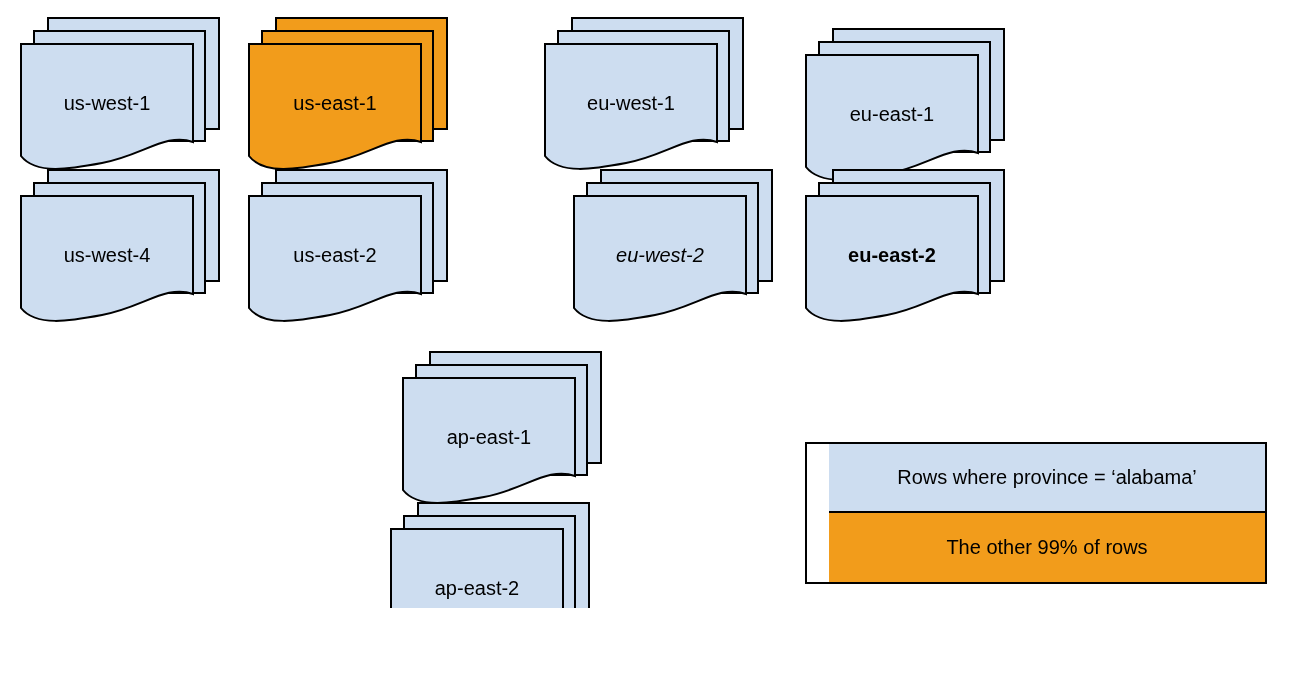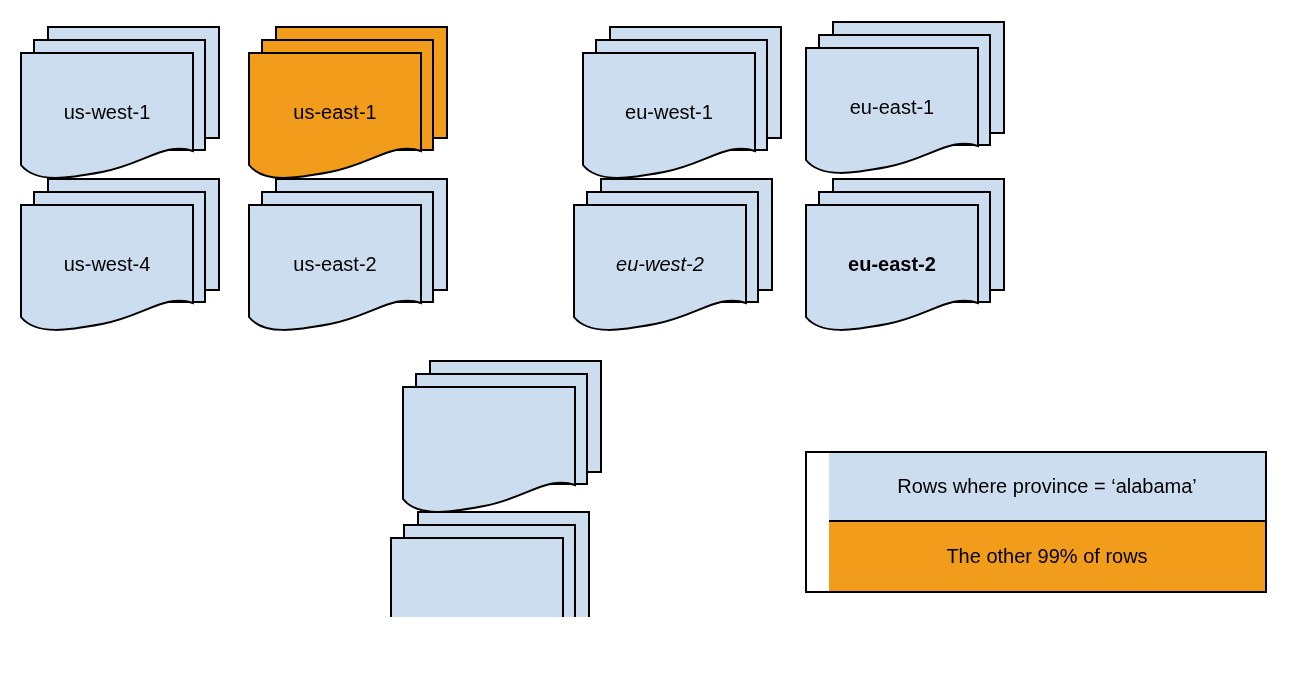--- a/index.html
+++ b/index.html
@@ -7,21 +7,20 @@
     padding: 0;
     background: #ffffff;
     font-family: "Liberation Sans", sans-serif;
   }
   .canvas {
     position: relative;
     width: 1296px;
     height: 608px;
     background: var(--bg, #ffffff);
     overflow: hidden;
-    margin-top: 9px;
   }
   
   .stack {
     position: absolute;
     width: 202px;
     height: 162px;
   }
   .stack .sheet {
     position: absolute;
     box-sizing: border-box;
@@ -94,29 +93,29 @@
     <div class="label">us-west-1</div>
   </div>
       <div class="stack highlight" style="left: 248px; top: 17px;">
     <div class="sheet s3"></div>
     <div class="sheet s2"></div>
     <svg class="front" width="174" height="134" viewBox="0 0 174 134">
       <path class="doc-path" d="M1,1 H173 V99 C146,89 122,113 82,120 C50,126 16,132 1,113 Z"></path>
     </svg>
     <div class="label">us-east-1</div>
   </div>
-      <div class="stack" style="left: 582px; top: 17px;">
+      <div class="stack" style="left: 544px; top: 17px;">
     <div class="sheet s3"></div>
     <div class="sheet s2"></div>
     <svg class="front" width="174" height="134" viewBox="0 0 174 134">
       <path class="doc-path" d="M1,1 H173 V99 C146,89 122,113 82,120 C50,126 16,132 1,113 Z"></path>
     </svg>
     <div class="label">eu-west-1</div>
   </div>
-      <div class="stack" style="left: 805px; top: 12px;">
+      <div class="stack" style="left: 805px; top: 28px;">
     <div class="sheet s3"></div>
     <div class="sheet s2"></div>
     <svg class="front" width="174" height="134" viewBox="0 0 174 134">
       <path class="doc-path" d="M1,1 H173 V99 C146,89 122,113 82,120 C50,126 16,132 1,113 Z"></path>
     </svg>
     <div class="label">eu-east-1</div>
   </div>
       <div class="stack" style="left: 20px; top: 169px;">
     <div class="sheet s3"></div>
     <div class="sheet s2"></div>
@@ -148,27 +147,29 @@
       <path class="doc-path" d="M1,1 H173 V99 C146,89 122,113 82,120 C50,126 16,132 1,113 Z"></path>
     </svg>
     <div class="label">eu-east-2</div>
   </div>
       <div class="stack" style="left: 402px; top: 351px;">
     <div class="sheet s3"></div>
     <div class="sheet s2"></div>
     <svg class="front" width="174" height="134" viewBox="0 0 174 134">
       <path class="doc-path" d="M1,1 H173 V99 C146,89 122,113 82,120 C50,126 16,132 1,113 Z"></path>
     </svg>
+    <div class="label">ap-east-1</div>
   </div>
       <div class="stack" style="left: 390px; top: 502px;">
     <div class="sheet s3"></div>
     <div class="sheet s2"></div>
     <svg class="front" width="174" height="134" viewBox="0 0 174 134">
       <path class="doc-path" d="M1,1 H173 V99 C146,89 122,113 82,120 C50,126 16,132 1,113 Z"></path>
     </svg>
+    <div class="label">ap-east-2</div>
   </div>
     </div>
 
   <div class="legend">
     <div class="legend-row default">
       <span>Rows where province = ‘alabama’</span>
     </div>
     <div class="legend-row highlight">
       <span>The other 99% of rows</span>
     </div>

